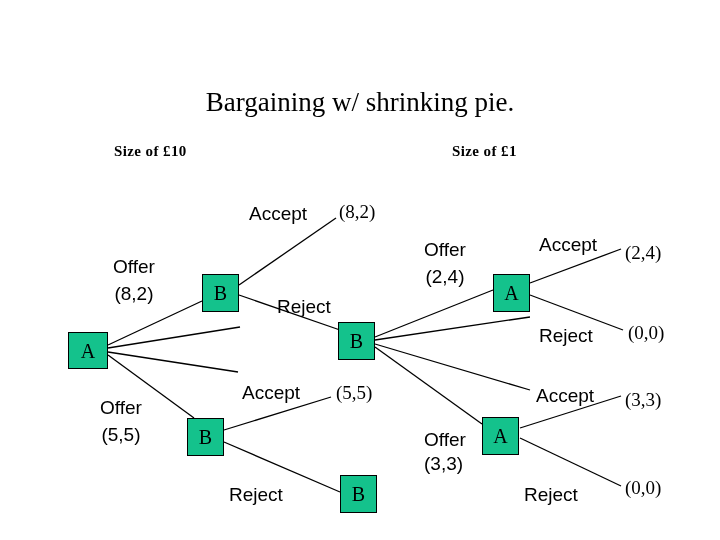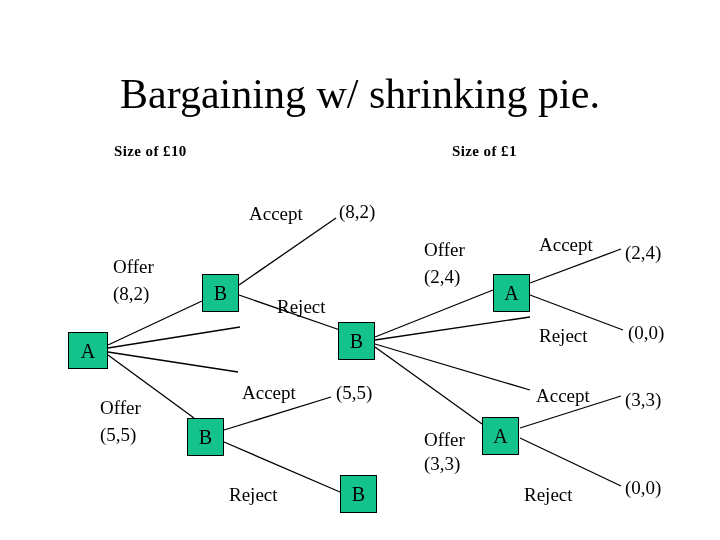--- a/index.html
+++ b/index.html
@@ -12,24 +12,24 @@
     width: 720px;
     height: 540px;
     background: #ffffff;
     overflow: hidden;
     font-family: "Liberation Serif", "DejaVu Serif", serif;
     color: #000000;
   }
   #title {
     position: absolute;
     left: 0;
-    top: 74px;
+    top: 82px;
     width: 720px;
     text-align: center;
-    font-size: 42px;
+    font-size: 27px;
     line-height: 40px;
     font-family: "Liberation Serif", "DejaVu Serif", serif;
     white-space: nowrap;
   }
   .subtitle {
     position: absolute;
     font-family: "Liberation Serif", "DejaVu Serif", serif;
     font-weight: bold;
     font-size: 15px;
     line-height: 17px;
@@ -61,24 +61,25 @@
     align-items: center;
     justify-content: center;
     font-family: "Liberation Serif", "DejaVu Serif", serif;
     font-size: 20px;
     line-height: 20px;
     color: #000000;
   }
 
   .label {
     position: absolute;
-    font-family: Liberation Serif, serif;
+    font-family: Liberation Sans, sans-serif;
     font-size: 19px;
     line-height: 27px;
     white-space: pre;
+    text-align: center;
   }
   .payoff {
     position: absolute;
     font-family: "Liberation Serif", "DejaVu Serif", serif;
     font-size: 19px;
     line-height: 22px;
     white-space: nowrap;
   }
 </style>
 </head>

